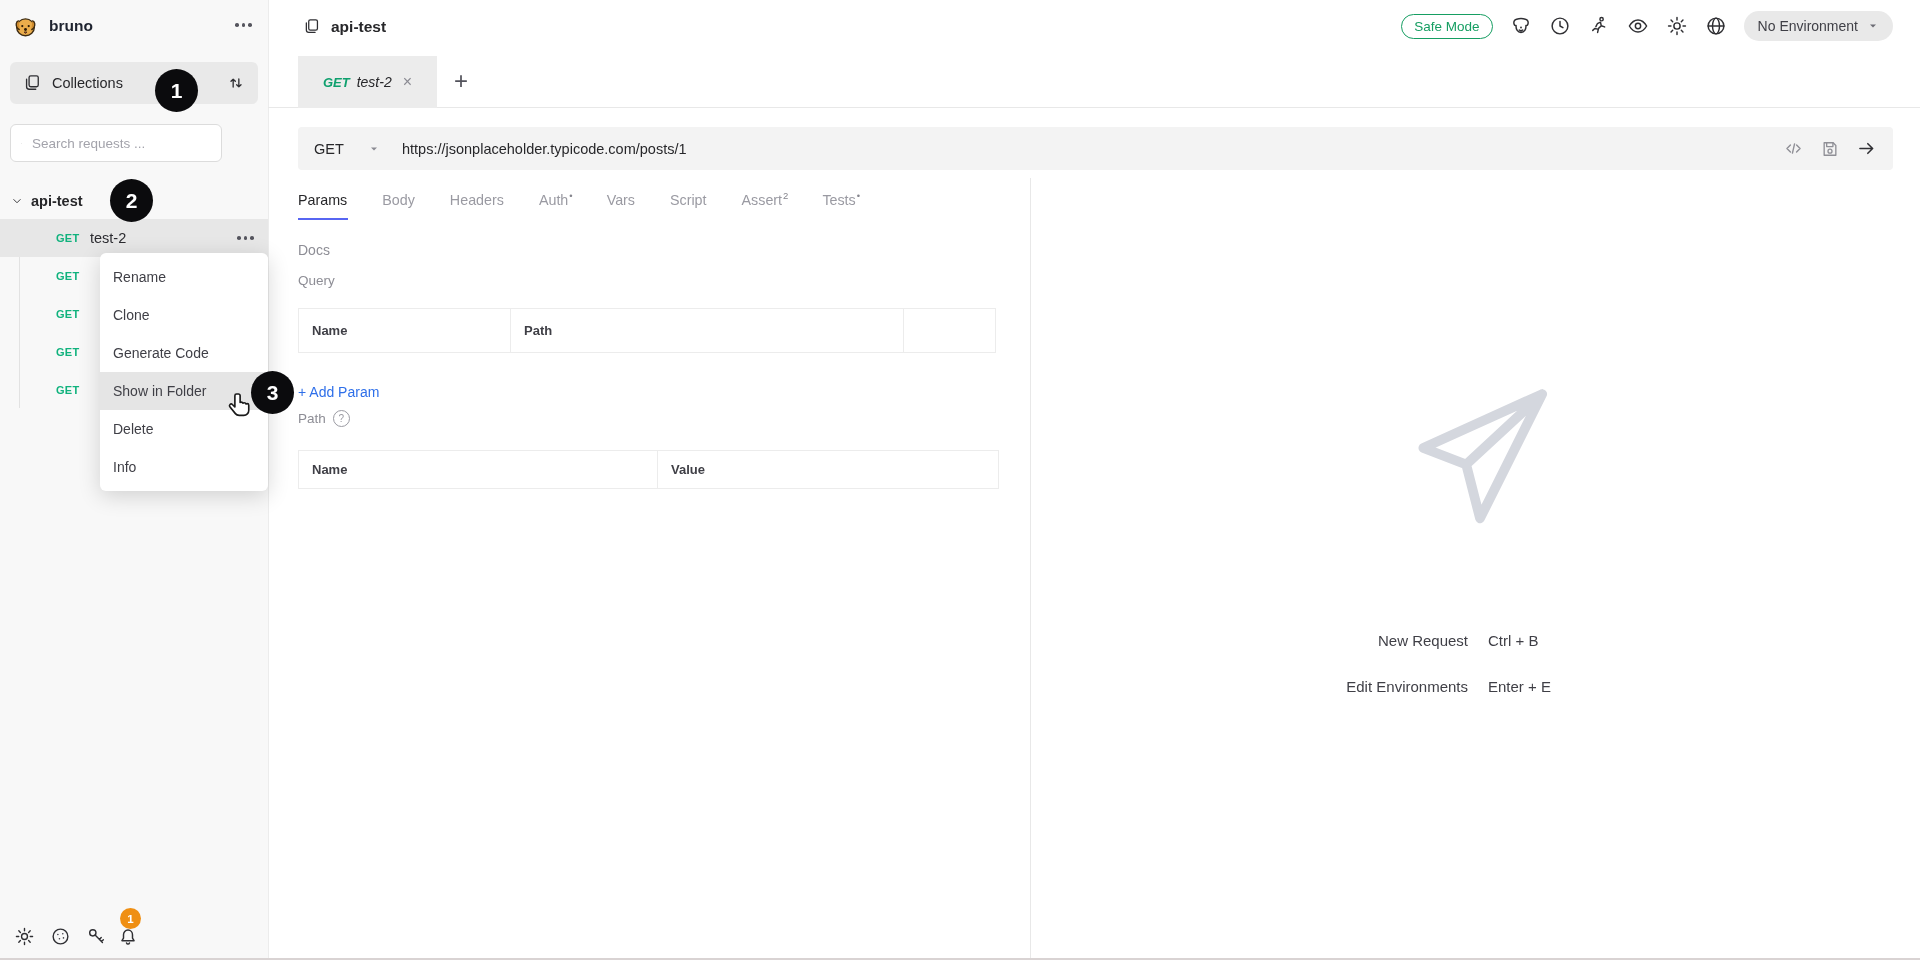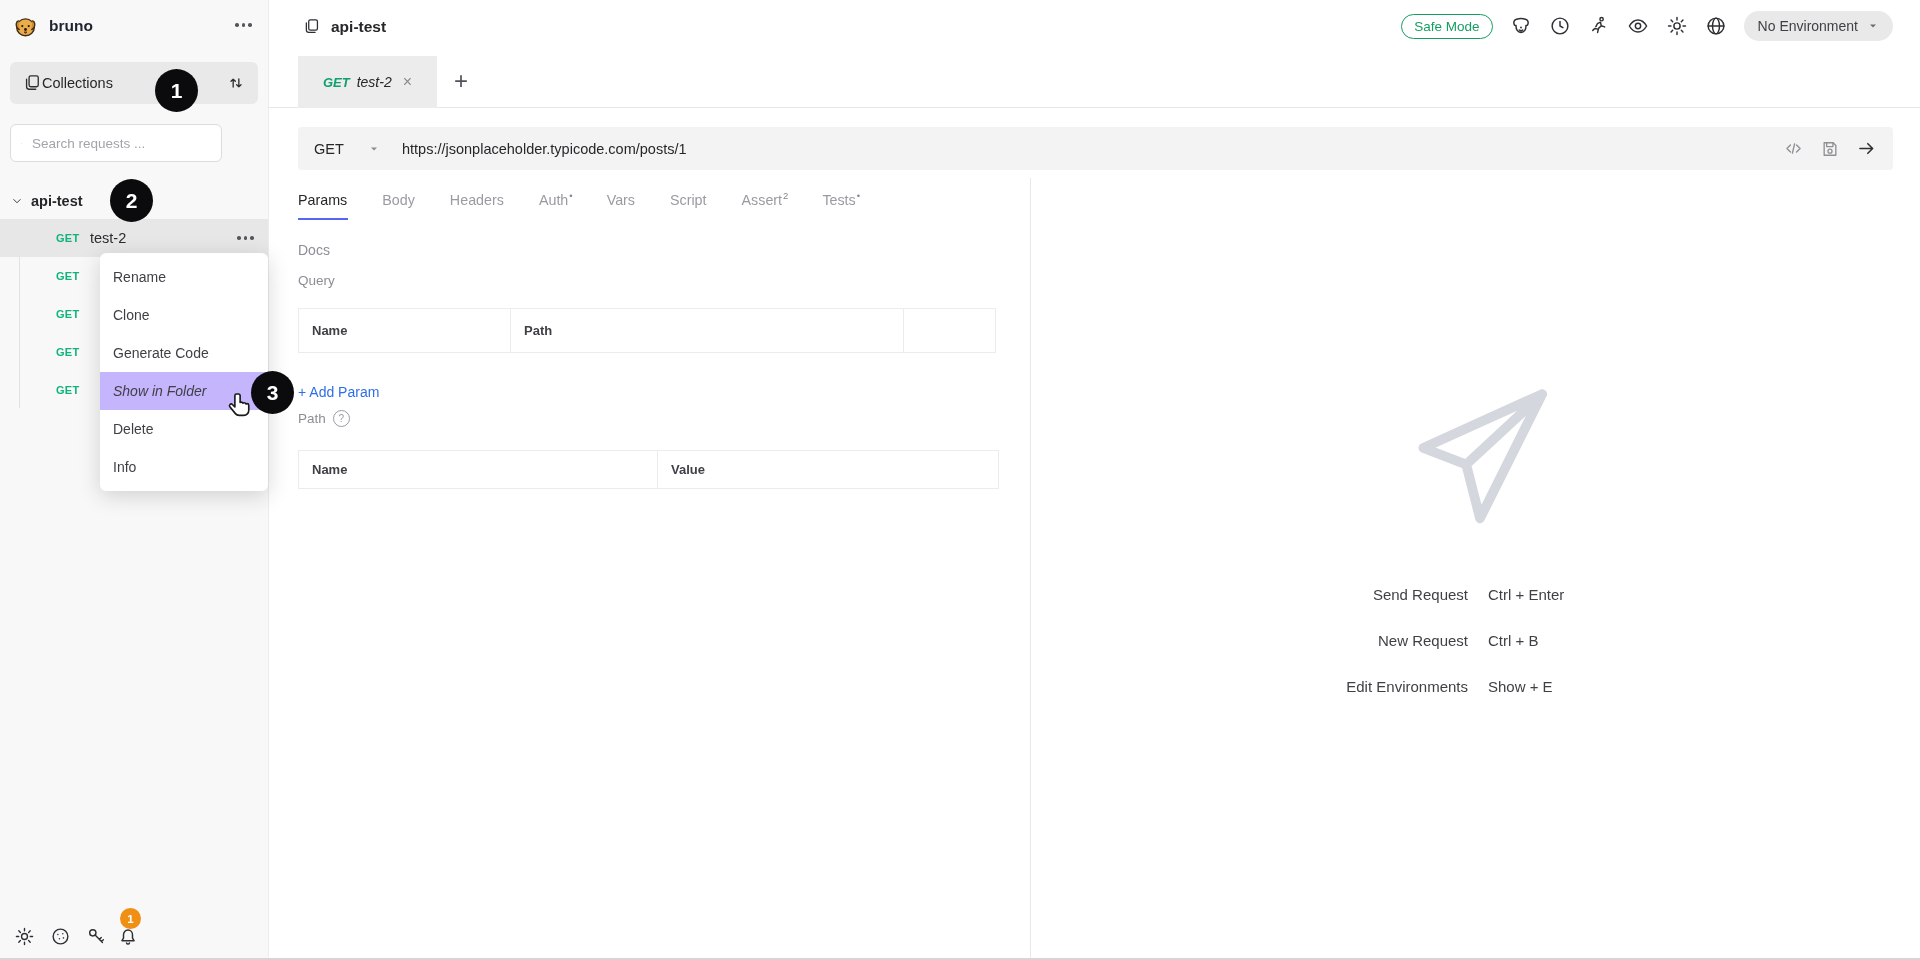--- a/index.html
+++ b/index.html
@@ -11,21 +11,21 @@
   .dots i{width:3.6px;height:3.6px;background:#55555e;border-radius:50%;}
 
   
   .sidebar{position:absolute;left:0;top:0;width:268px;height:960px;background:#f8f8f8;border-right:1px solid #ececec;}
   .logo-row{position:absolute;left:0;top:8px;width:268px;height:36px;display:flex;align-items:center;}
   .logo-row .brand{margin-left:10px;font-size:15.5px;font-weight:700;color:#1f2430;}
   .logo-row .logo{margin-left:12px;display:flex;}
   .logo-row .menu-dots{position:absolute;right:16px;top:15px;}
   .collections-bar{position:absolute;left:10px;top:62px;width:248px;height:42px;background:#e9e9e9;border-radius:6px;
                    display:flex;align-items:center;box-sizing:border-box;padding:0 12px;cursor:pointer;}
-  .collections-bar span{font-size:14.5px;color:#27272a;}
+  .collections-bar span{margin-left:10px;font-size:14.5px;color:#27272a;}
   .collections-bar .sort{margin-left:auto;display:flex;}
   .search-box{position:absolute;left:10px;top:124px;width:212px;height:38px;background:#fff;border:1px solid #dcdcdc;
               border-radius:6px;box-sizing:border-box;display:flex;align-items:center;padding:0 10px;}
   .search-box input{border:none;outline:none;background:transparent;margin-left:8px;width:190px;
                     font-size:13.5px;color:#27272a;font-family:"Liberation Sans",sans-serif;}
   .search-box input::placeholder{color:#a3a3ab;}
   .collection-row{position:absolute;left:0;top:182px;width:268px;height:37px;display:flex;align-items:center;cursor:pointer;}
   .collection-row .chev{margin-left:10px;display:flex;}
   .collection-row .cname{margin-left:7px;font-size:14.5px;font-weight:700;color:#27272a;}
   .indent-line{position:absolute;left:19px;top:219px;width:1px;height:189px;background:#e2e2e2;}
@@ -88,21 +88,21 @@
   .plane{position:absolute;left:374px;top:202px;}
   .sc-row{position:absolute;left:60px;width:560px;height:28px;display:flex;align-items:center;
           font-size:15px;color:#3f3f46;}
   .sc-row .act{width:378px;text-align:right;}
   .sc-row .keys{margin-left:20px;}
 
   
   .ctx-menu{position:absolute;left:100px;top:253px;width:168px;background:#fff;border-radius:6px;z-index:50;
             box-shadow:0 5px 22px rgba(0,0,0,.16);padding:5px 0;}
   .ctx-item{height:38px;line-height:38px;padding-left:13px;font-size:14px;color:#3f3f46;cursor:pointer;}
-  .ctx-item.hl{background:#c4b5fd;font-style:italic;}
+  .ctx-item.hl{background:#e5e5e5;}
 
   
   .ann{position:absolute;width:43px;height:43px;border-radius:50%;background:#0b0b0d;color:#fff;z-index:60;
        font-size:21px;font-weight:700;display:flex;align-items:center;justify-content:center;}
   .cursor{position:absolute;z-index:70;}
   .bottom-line{position:absolute;left:0;bottom:0;width:1920px;height:2.5px;background:#d9d3d3;}
 </style>
 </head>
 <body>
 
@@ -368,31 +368,27 @@
       </tbody>
         </table>
     </div>
 
     <div class="vdivider"></div>
 
     <div class="resp-pane">
       <svg class="plane" width="152" height="158" viewBox="0 0 110 114">
         <path d="M100 10 14 49l31 12Z M100 10 55 100 45 61Z" fill="none" stroke="#d4d7de" stroke-width="7" stroke-linejoin="round"></path>
       </svg>
-      <div class="sc-row" style="top:402px">
-        <span class="act">Send Request</span>
-        <span class="keys">Ctrl + Enter</span>
-      </div>
       <div class="sc-row" style="top:448px">
         <span class="act">New Request</span>
         <span class="keys">Ctrl + B</span>
       </div>
       <div class="sc-row" style="top:494px">
         <span class="act">Edit Environments</span>
-        <span class="keys">Show + E</span>
+        <span class="keys">Enter + E</span>
       </div>
     </div>
   </div>
 
   <div class="ctx-menu">
     <div class="ctx-item">Rename</div>
     <div class="ctx-item">Clone</div>
     <div class="ctx-item">Generate Code</div>
     <div class="ctx-item hl">Show in Folder</div>
     <div class="ctx-item">Delete</div>

